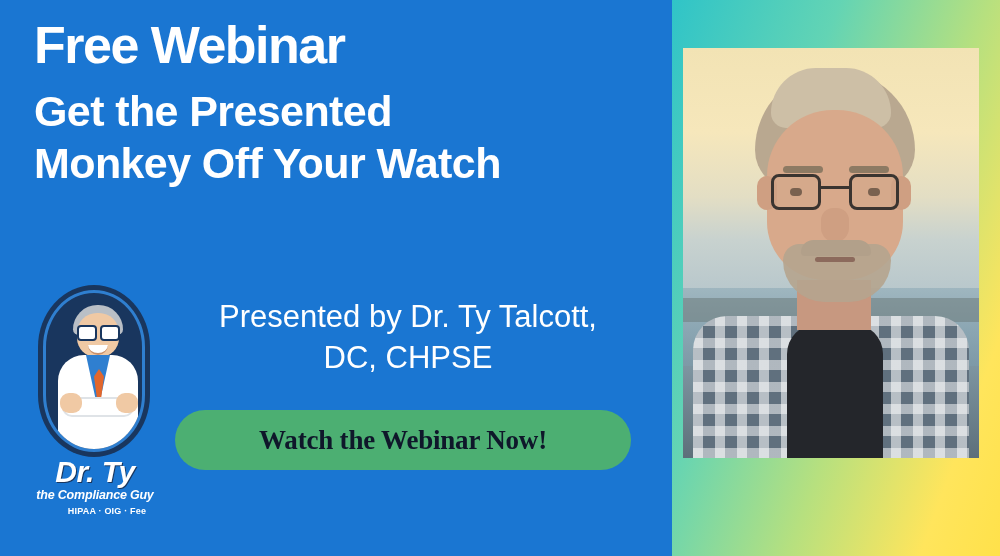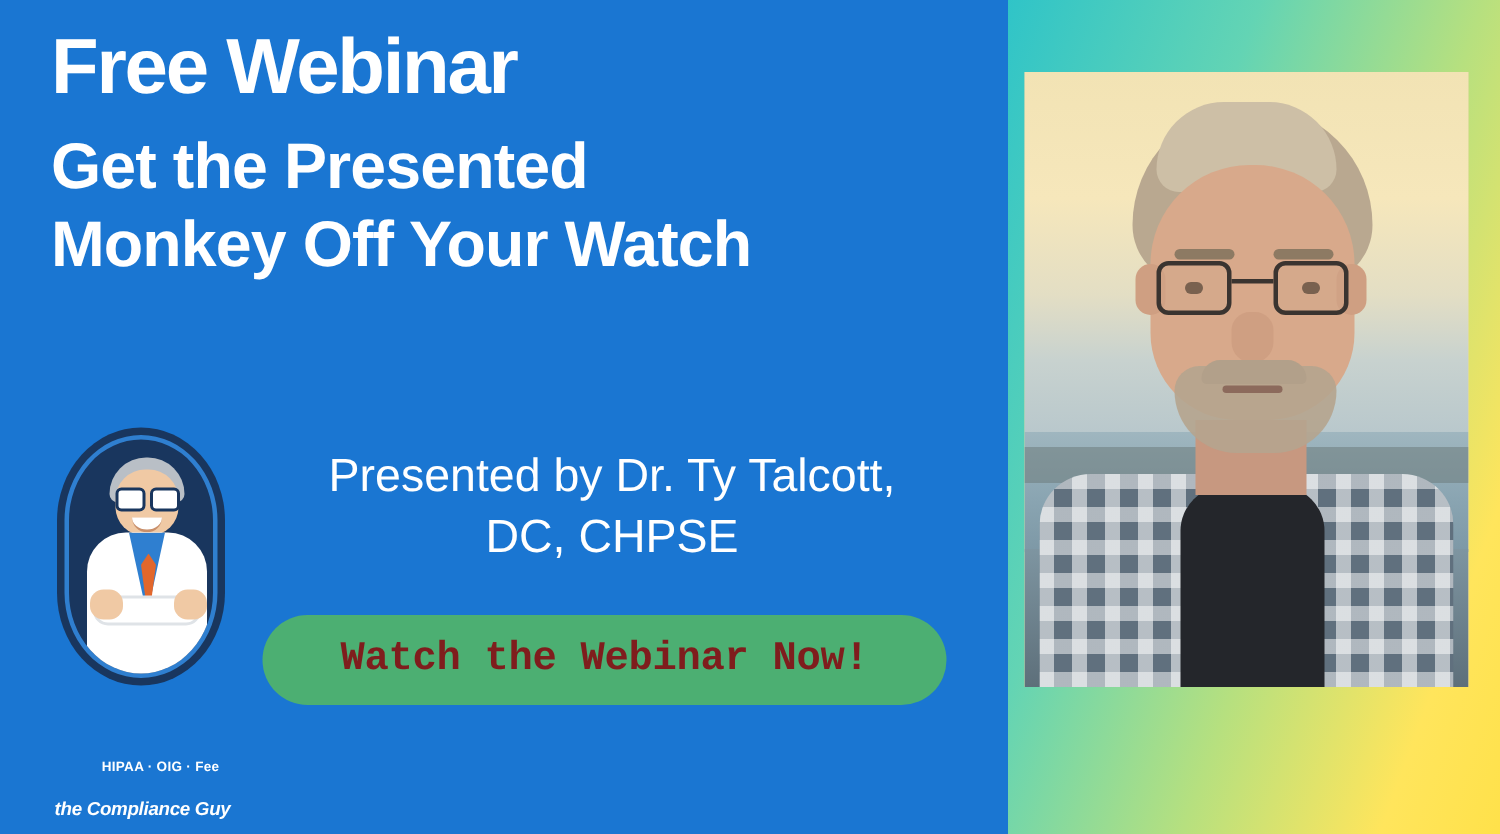--- a/index.html
+++ b/index.html
@@ -88,22 +88,22 @@
   
   .cta-button {
     position: absolute;
     left: 175px;
     top: 410px;
     width: 456px;
     height: 60px;
     border-radius: 30px;
     background: #4caf72;
     border: none;
-    color: #7f1d1d;
-    font-family: Liberation Mono, monospace;
+    color: #0f172a;
+    font-family: Liberation Serif, serif;
     font-size: 27px;
     font-weight: bold;
     letter-spacing: -0.2px;
     cursor: pointer;
     display: flex;
     align-items: center;
     justify-content: center;
     padding: 0;
   }
 
@@ -152,21 +152,20 @@
     position: absolute;
     left: 0;
     top: 203px;
     width: 130px;
     text-align: center;
     color: #ffffff;
     font-size: 12.5px;
     font-weight: bold;
     font-style: italic;
     letter-spacing: -0.2px;
-    margin-top: 44px;
   }
   .logo-certs {
     position: absolute;
     left: 12px;
     top: 221px;
     width: 130px;
     text-align: center;
     color: #ffffff;
     font-size: 9px;
     font-weight: bold;
@@ -448,20 +447,21 @@
         <div class="doc-glass-r"></div>
         <div class="doc-mouth"></div>
         <div class="doc-coat"></div>
         <div class="doc-shirt"></div>
         <div class="doc-tie"></div>
         <div class="doc-arm"></div>
         <div class="doc-hand doc-hand-l"></div>
         <div class="doc-hand doc-hand-r"></div>
       </div>
     </div>
+    <div class="logo-wordmark">Dr. Ty</div>
     <div class="logo-tagline">the Compliance Guy</div>
     <div class="logo-certs">HIPAA · OIG · Fee</div>
   </div>
 
   <div class="portrait">
     <div class="p-sky"></div>
     <div class="p-sea"></div>
     <div class="p-land"></div>
     <div class="p-lower"></div>
     <div class="p-shirt"></div>

